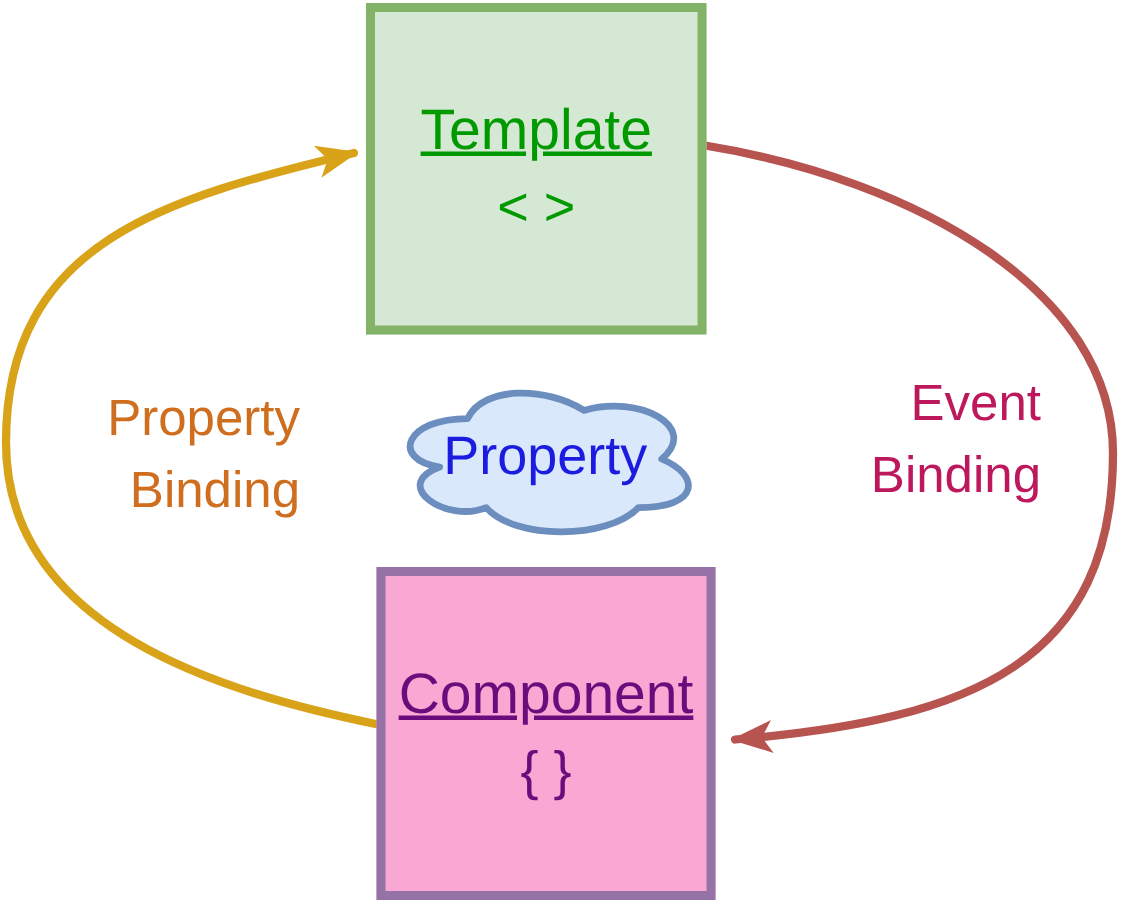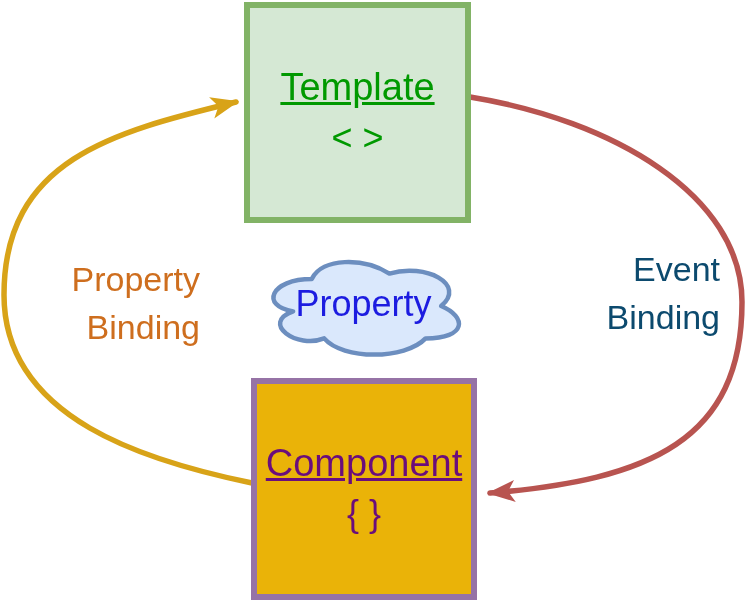--- a/index.html
+++ b/index.html
@@ -17,35 +17,35 @@
     display:flex; flex-direction:column;
     align-items:center; justify-content:center;
     text-align:center;
   }
   .template-box {
     left:244px; top:2px; width:227px; height:221px;
     background:#D5E8D4; border:6px solid #82B366; color:#009900;
   }
   .component-box {
     left:251px; top:378px; width:226px; height:222px;
-    background:#eab308; border:6px solid #9673A6; color:#6A0D7C;
+    background:#f9a8d4; border:6px solid #9673A6; color:#6A0D7C;
   }
   .box-label  { font-size:38px; line-height:50px;text-decoration:underline; }
   .box-symbol { font-size:36px; line-height:52px; }
   .metadata-label {
     position:absolute; left:260px; top:250px; width:207px; height:108px;
     display:flex; align-items:center; justify-content:center;
     font-size:36px; color:#1C1CE0;
   }
   .binding-label {
     position:absolute; text-align:right;
     font-size:34px; line-height:48px; font-weight:400;
   }
   .property-label { left:0px;  top:255px; width:200px; color:#CE6E1E; }
-  .event-label    { left:535px; top:245px; width:185px; color:#0c4a6e; }
+  .event-label    { left:509px; top:245px; width:185px; color:#be185d; }
 </style>
 </head>
 <body>
 
 <div class="canvas">
 
   <svg class="arrow-layer" width="750" height="605" viewBox="0 0 750 605" xmlns="http://www.w3.org/2000/svg">
     <defs>
       <marker id="mk-gold" markerUnits="userSpaceOnUse" markerWidth="32" markerHeight="26" refX="25" refY="11" orient="auto">
         <path d="M0 0 L28 11 L0 22 L7 11 Z" fill="#D8A318"></path>

